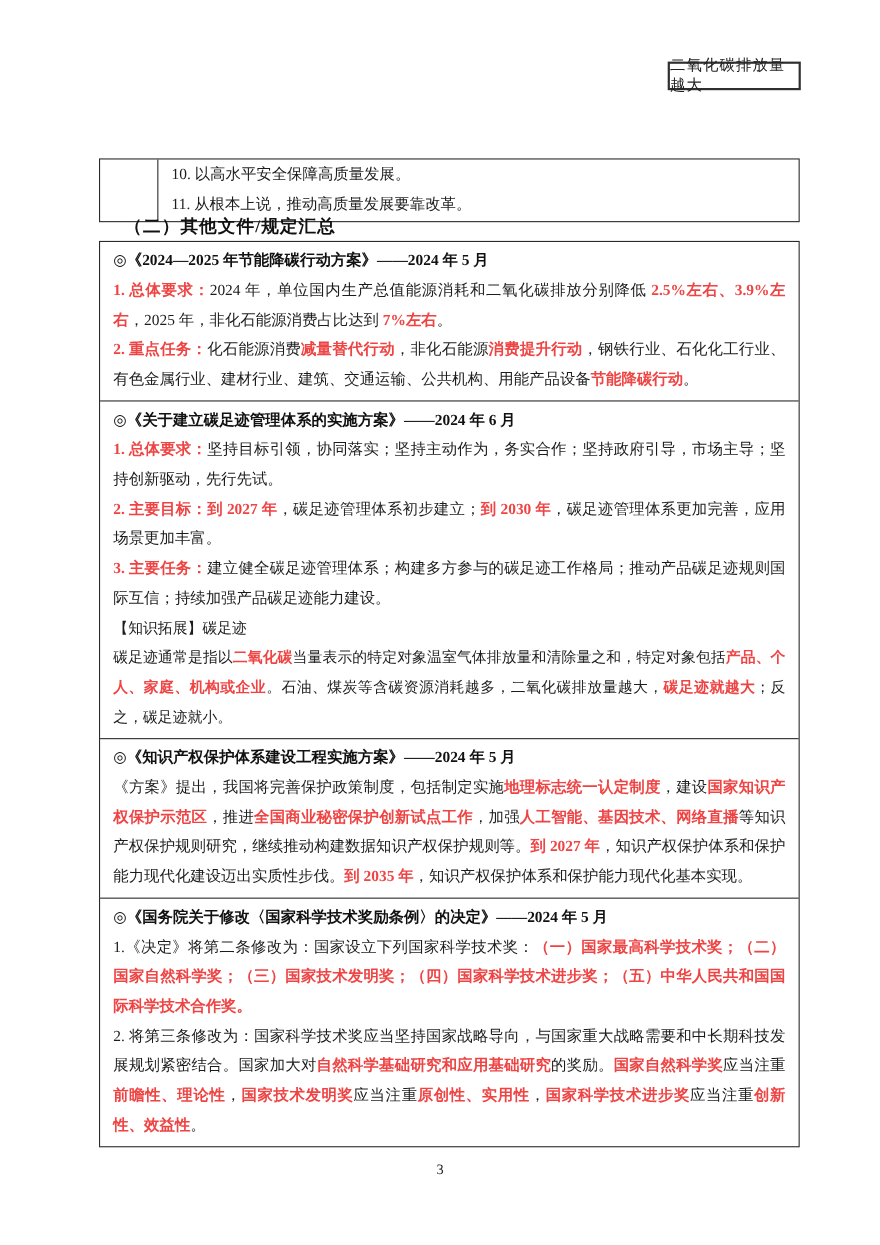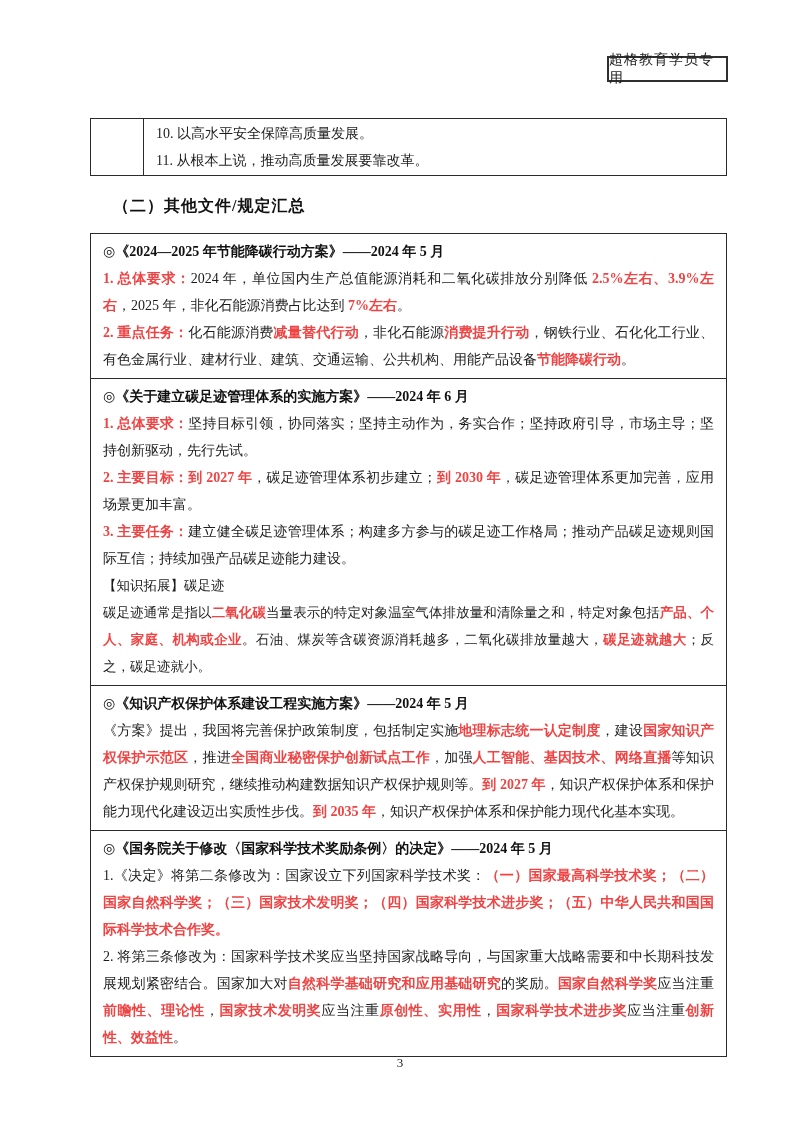--- a/index.html
+++ b/index.html
@@ -26,21 +26,21 @@
     box-sizing: border-box;
     display: flex;
     align-items: center;
     justify-content: center;
     font-size: 14px;
     letter-spacing: 1px;
     color: #222;
   }
   .top-table {
     position: absolute;
-    top: 118px;
+    top: 144px;
     left: 90px;
     width: 637px;
     border: 1.5px solid #2b2b2b;
     box-sizing: border-box;
     display: flex;
   }
   .top-table .left-cell {
     width: 53px;
     border-right: 1.5px solid #2b2b2b;
     box-sizing: border-box;
@@ -58,21 +58,21 @@
     position: absolute;
     top: 196px;
     left: 113px;
     font-size: 16px;
     font-weight: bold;
     letter-spacing: 1px;
     color: #111;
   }
   .summary-table {
     position: absolute;
-    top: 233px;
+    top: 219px;
     left: 90px;
     width: 637px;
     border: 1.5px solid #2b2b2b;
     box-sizing: border-box;
   }
   .doc-section {
     padding: 4px 12px 5px 12px;
     border-bottom: 1px solid #2b2b2b;
   }
   .doc-section:last-child {
@@ -107,21 +107,21 @@
     font-size: 13px;
     color: #222;
   }
 </style>
 </head>
 <body>
 
 <div class="page">
 
   <div class="badge">
-    <span>超格教育学员专用</span>
+    <span>二氧化碳排放量越大</span>
   </div>
 
   <div class="top-table">
     <div class="left-cell"></div>
     <div class="content-cell">
       <div class="row"><span>10. 以高水平安全保障高质量发展。</span></div>
       <div class="row"><span>11. 从</span><span class="b">根本</span><span>上说，推动高质量发展要靠</span><span class="b">改革</span><span>。</span></div>
     </div>
   </div>
 

